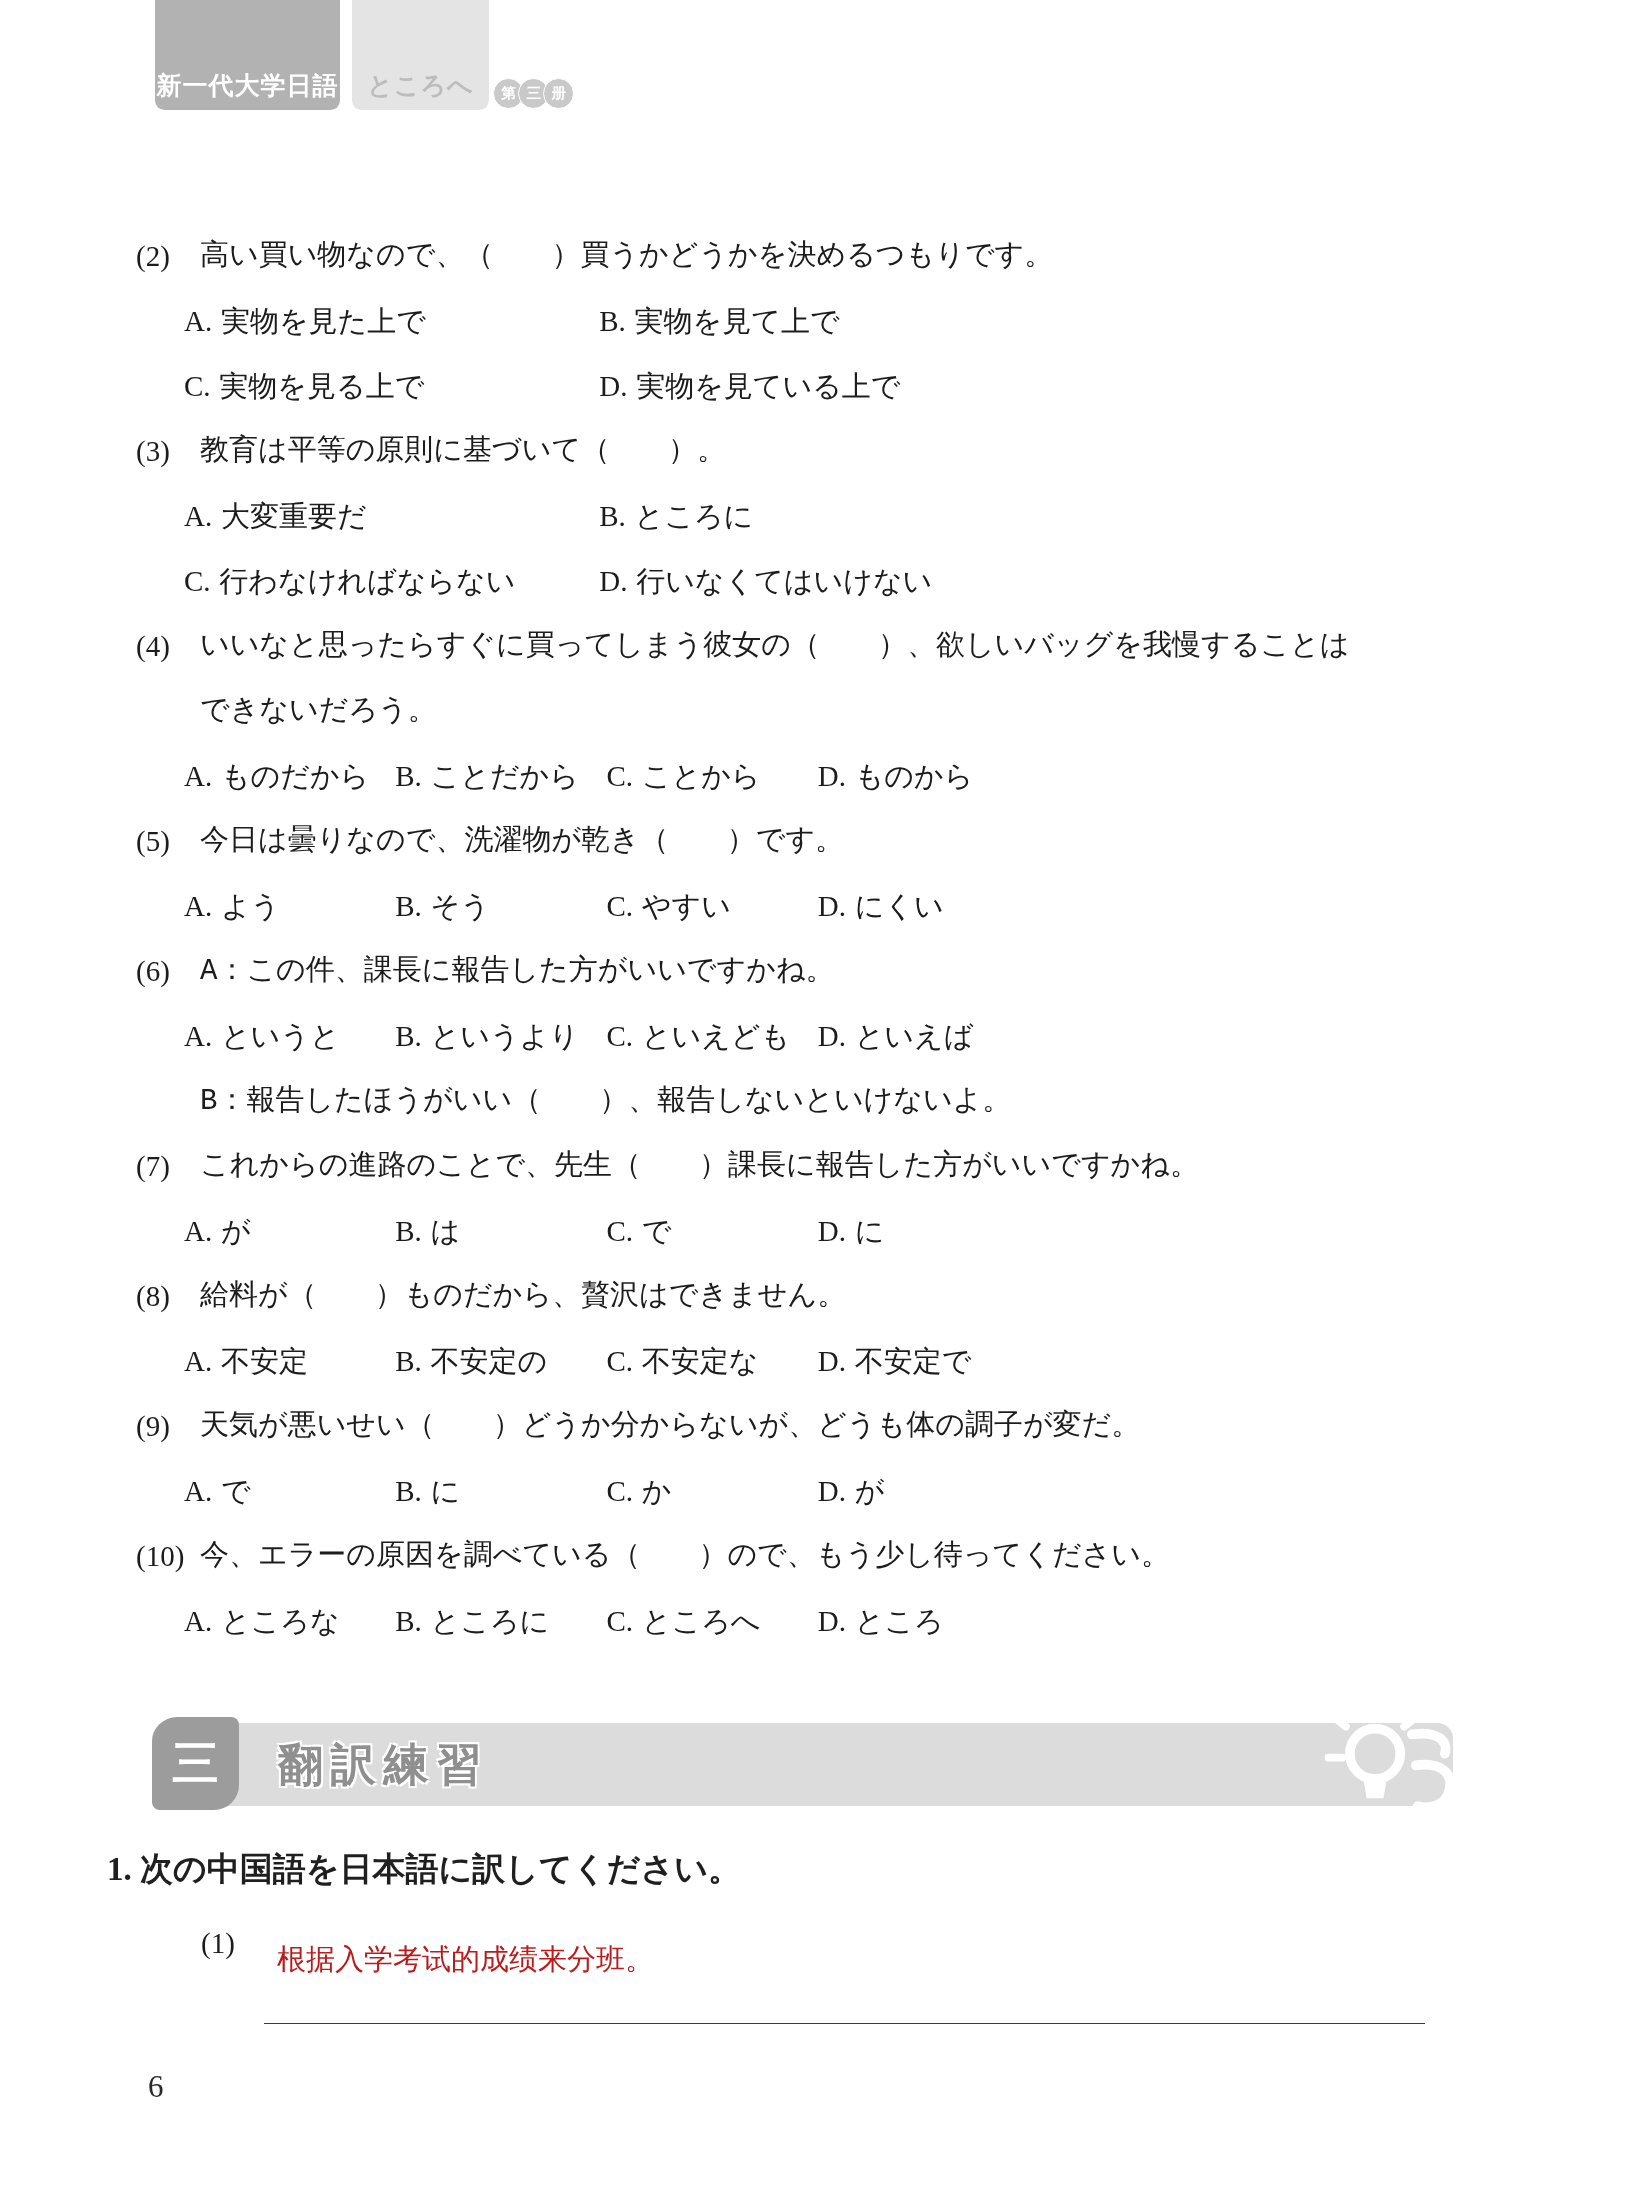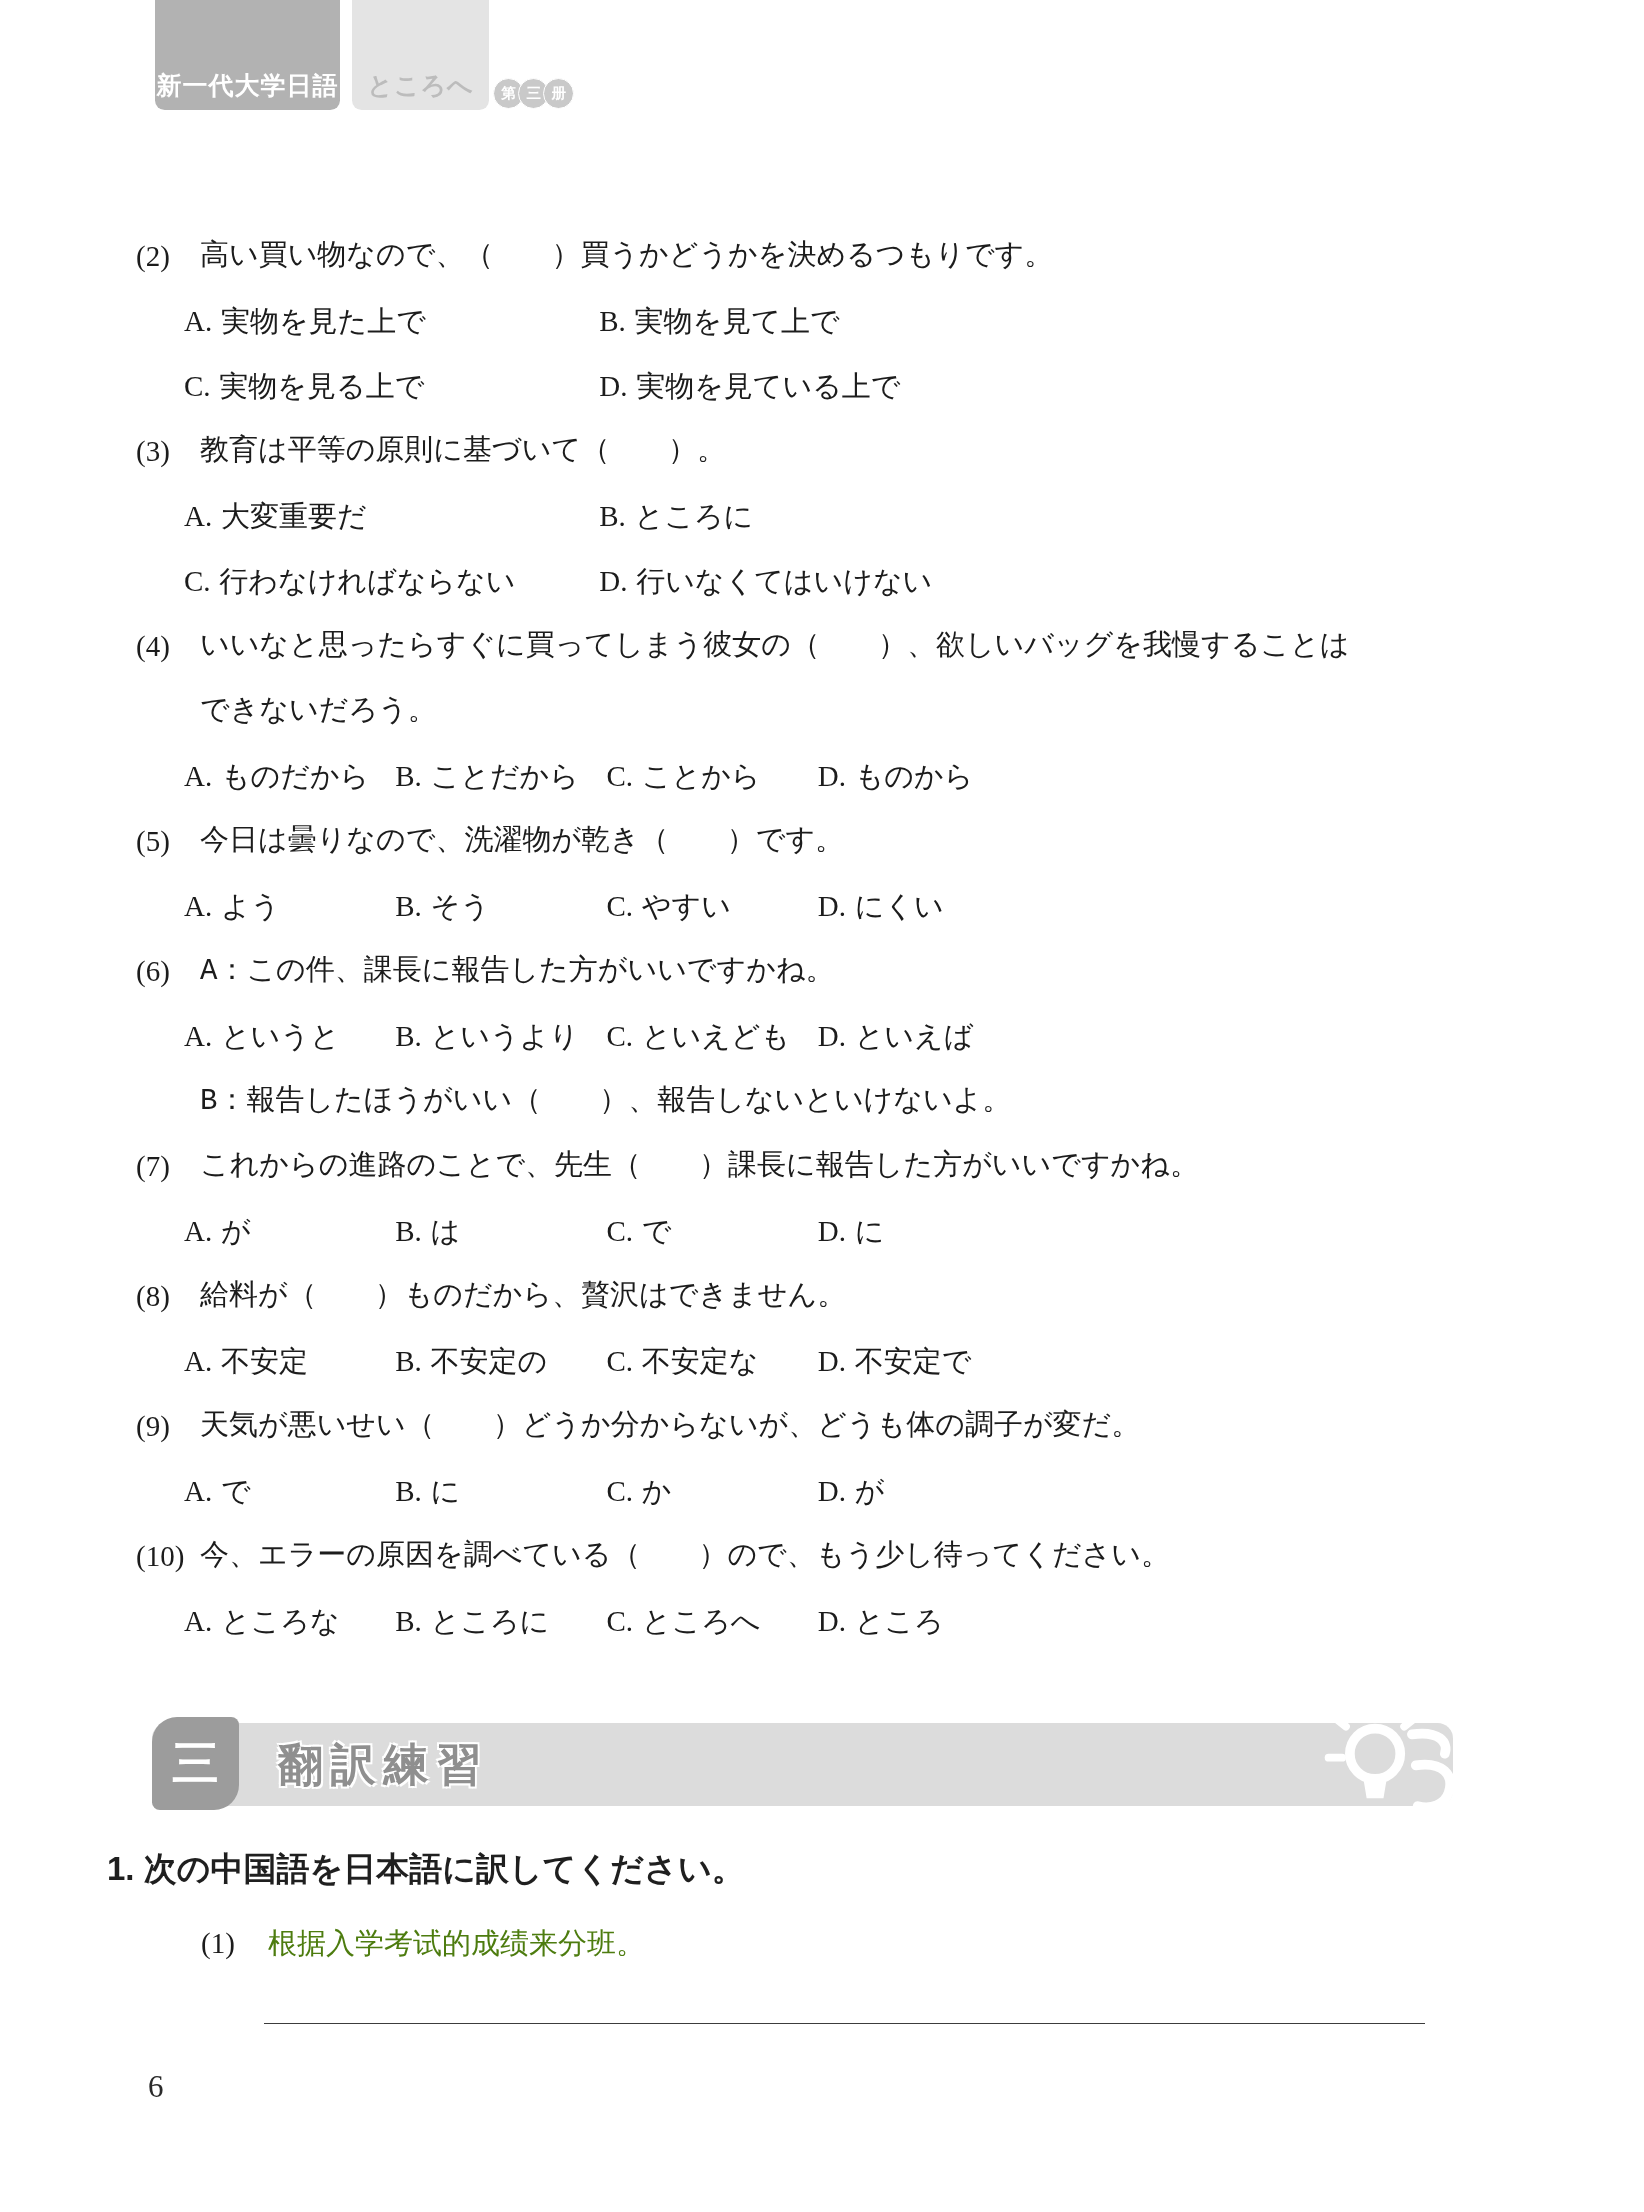--- a/index.html
+++ b/index.html
@@ -74,26 +74,26 @@
     display:flex; align-items:center;
     font-family:"Liberation Sans","DejaVu Sans",sans-serif;
     font-weight:bold; font-size:45px; color:#8f8f8f; letter-spacing:7.8px;
     text-shadow:-1.9px -1.9px 0 #fff, 1.9px -1.9px 0 #fff, -1.9px 1.9px 0 #fff, 1.9px 1.9px 0 #fff;
   }
   .banner-icon { position:absolute; left:1163px; top:-39px; width:155px; height:155px; }
 
   
   .trans-heading {
     position:absolute; left:107px; top:1847px;
-    font-family:Liberation Sans, sans-serif;
+    font-family:Liberation Serif, serif;
     font-weight:bold; font-size:33px; color:#1f1f1f;
   }
   .trans-item { position:absolute; left:0; top:1919px; width:1645px; height:49px; line-height:49px; font-size:29px; }
   .trans-item .inum { position:absolute; left:201px; }
-  .trans-item .itext { position:absolute; left:268px; color:#4d7c0f; }
+  .trans-item .itext { position:absolute; left:277px; color:#b91c1c;margin-top:16px; }
   .answer-line { position:absolute; left:264px; top:2023px; width:1161px; border-top:1.9px solid #3c3c3c; }
   .page-num { position:absolute; left:148px; top:2069px; font-size:31px; color:#2a2a2a; }
 </style>
 </head>
 <body>
 
 <div class="page">
 
   <div class="badge-dark">
     <span>新一代大学日語</span>

